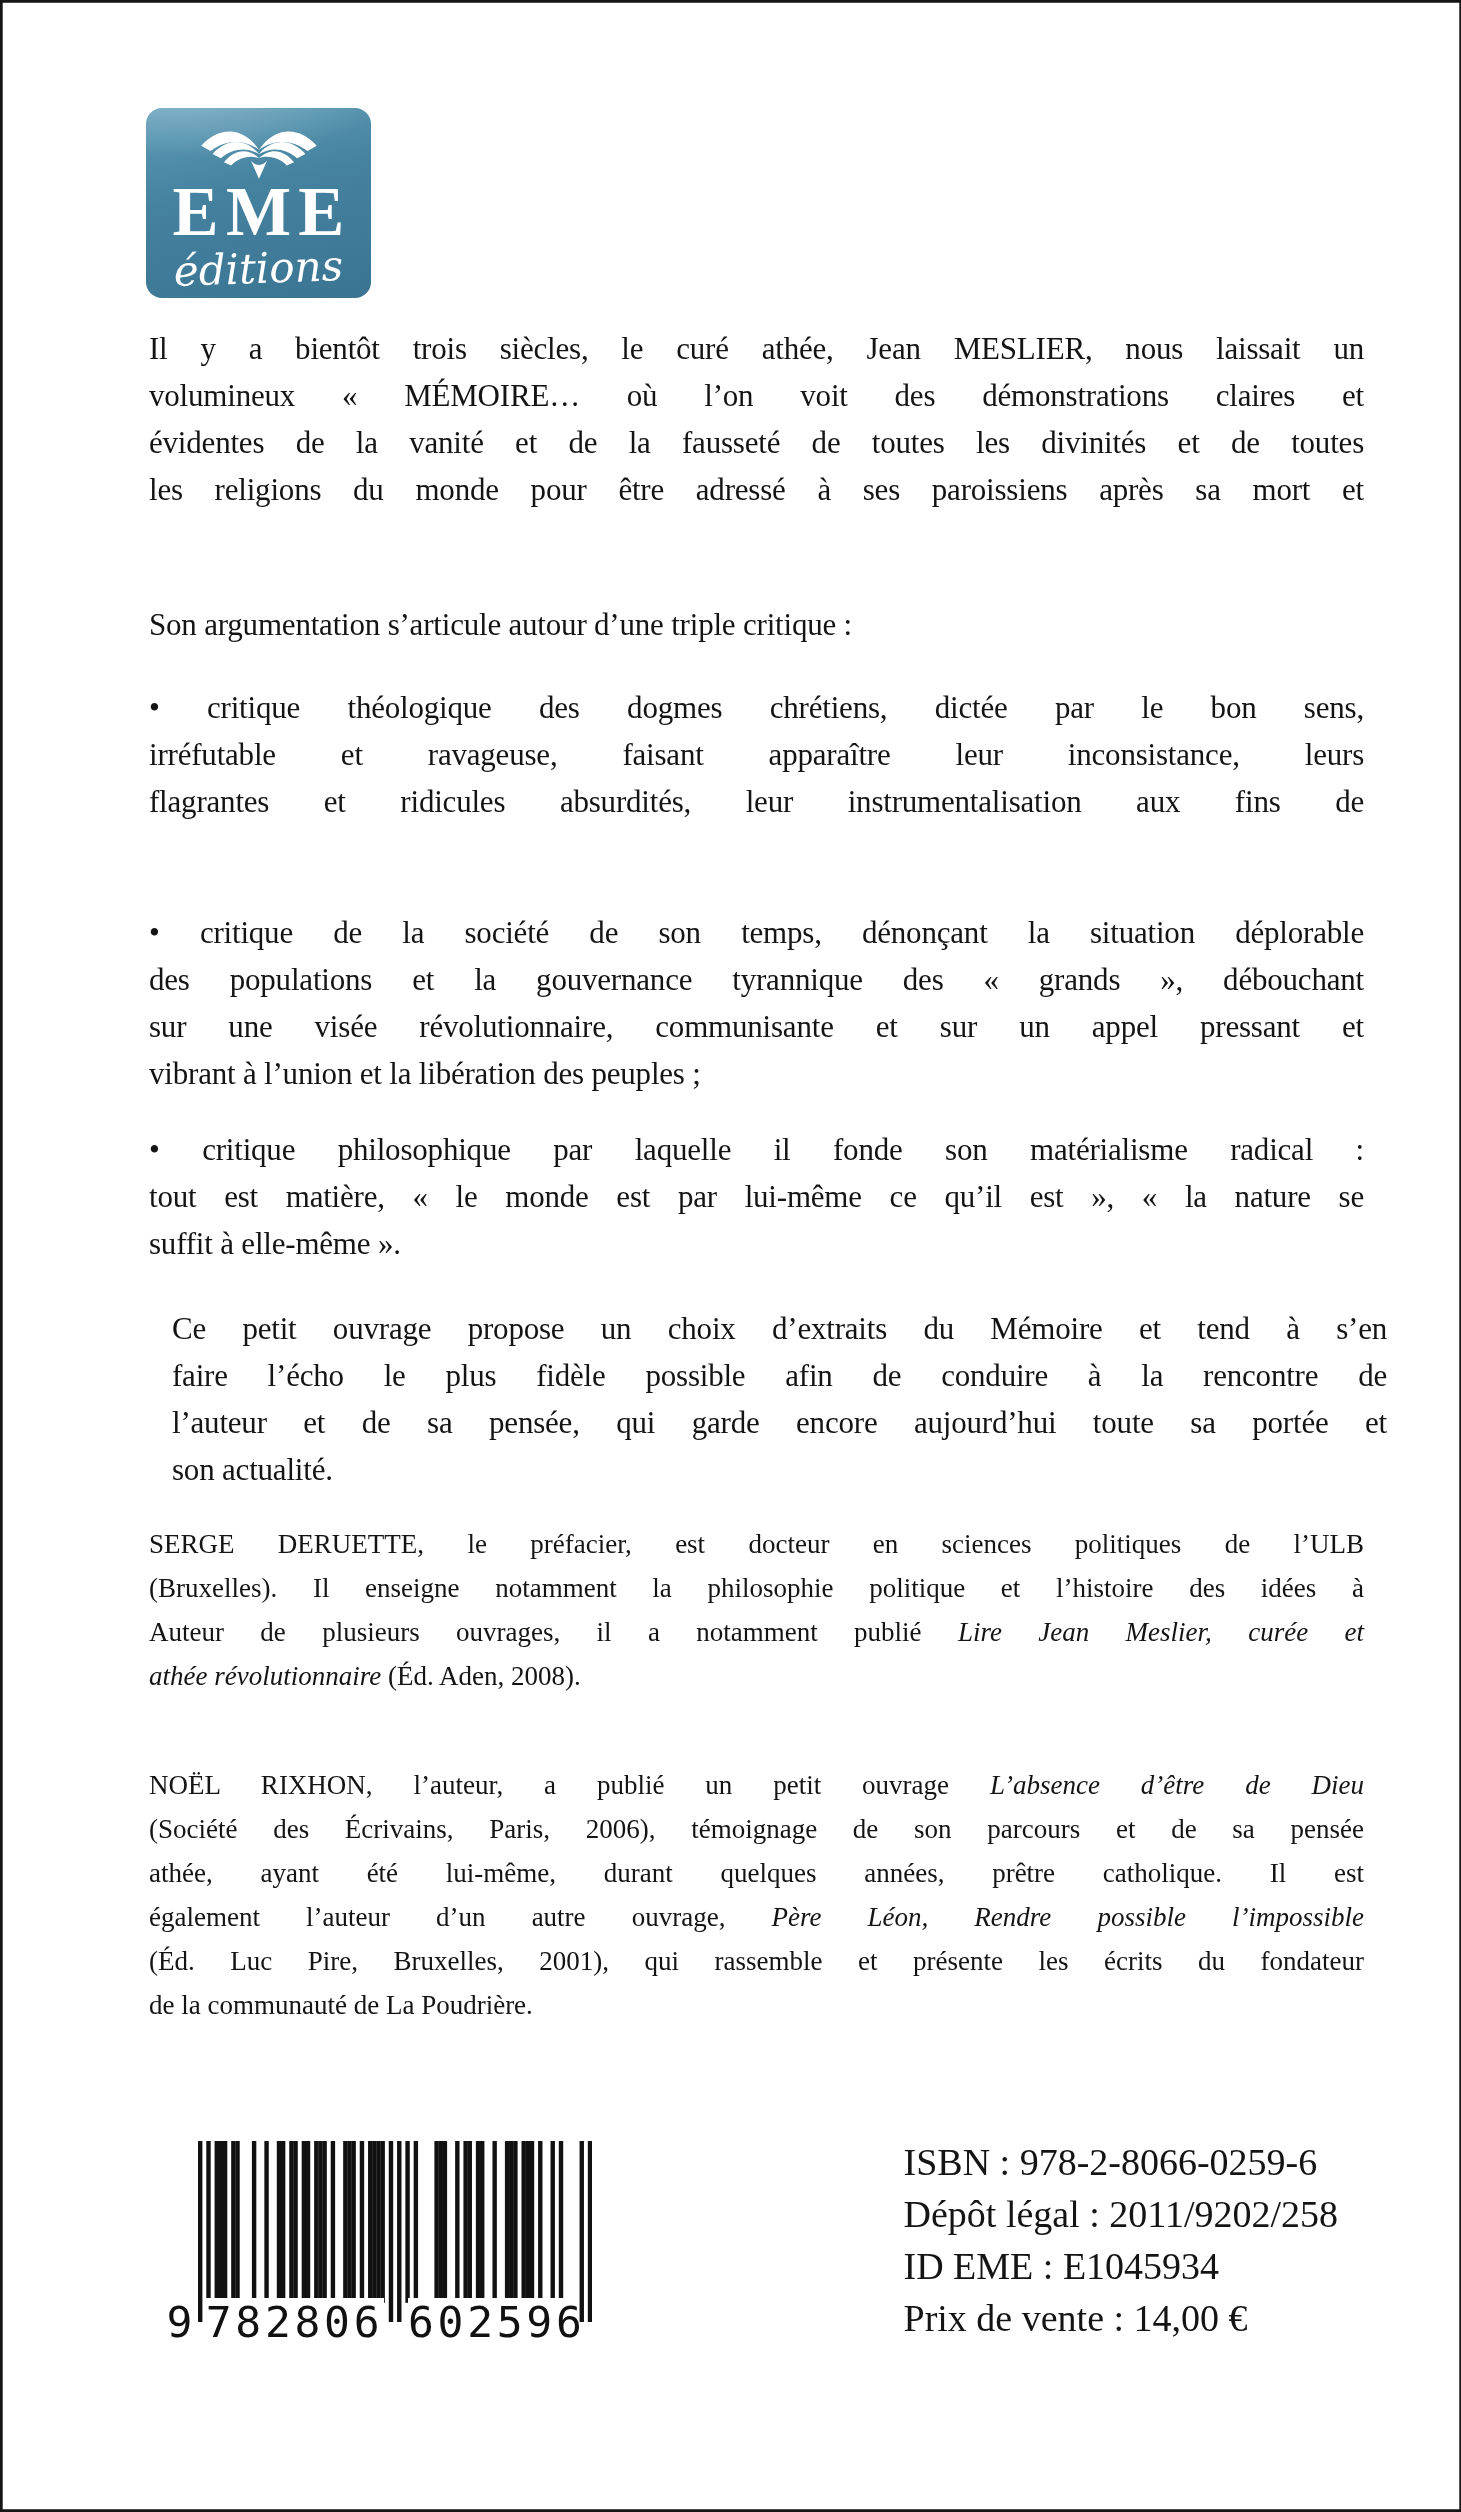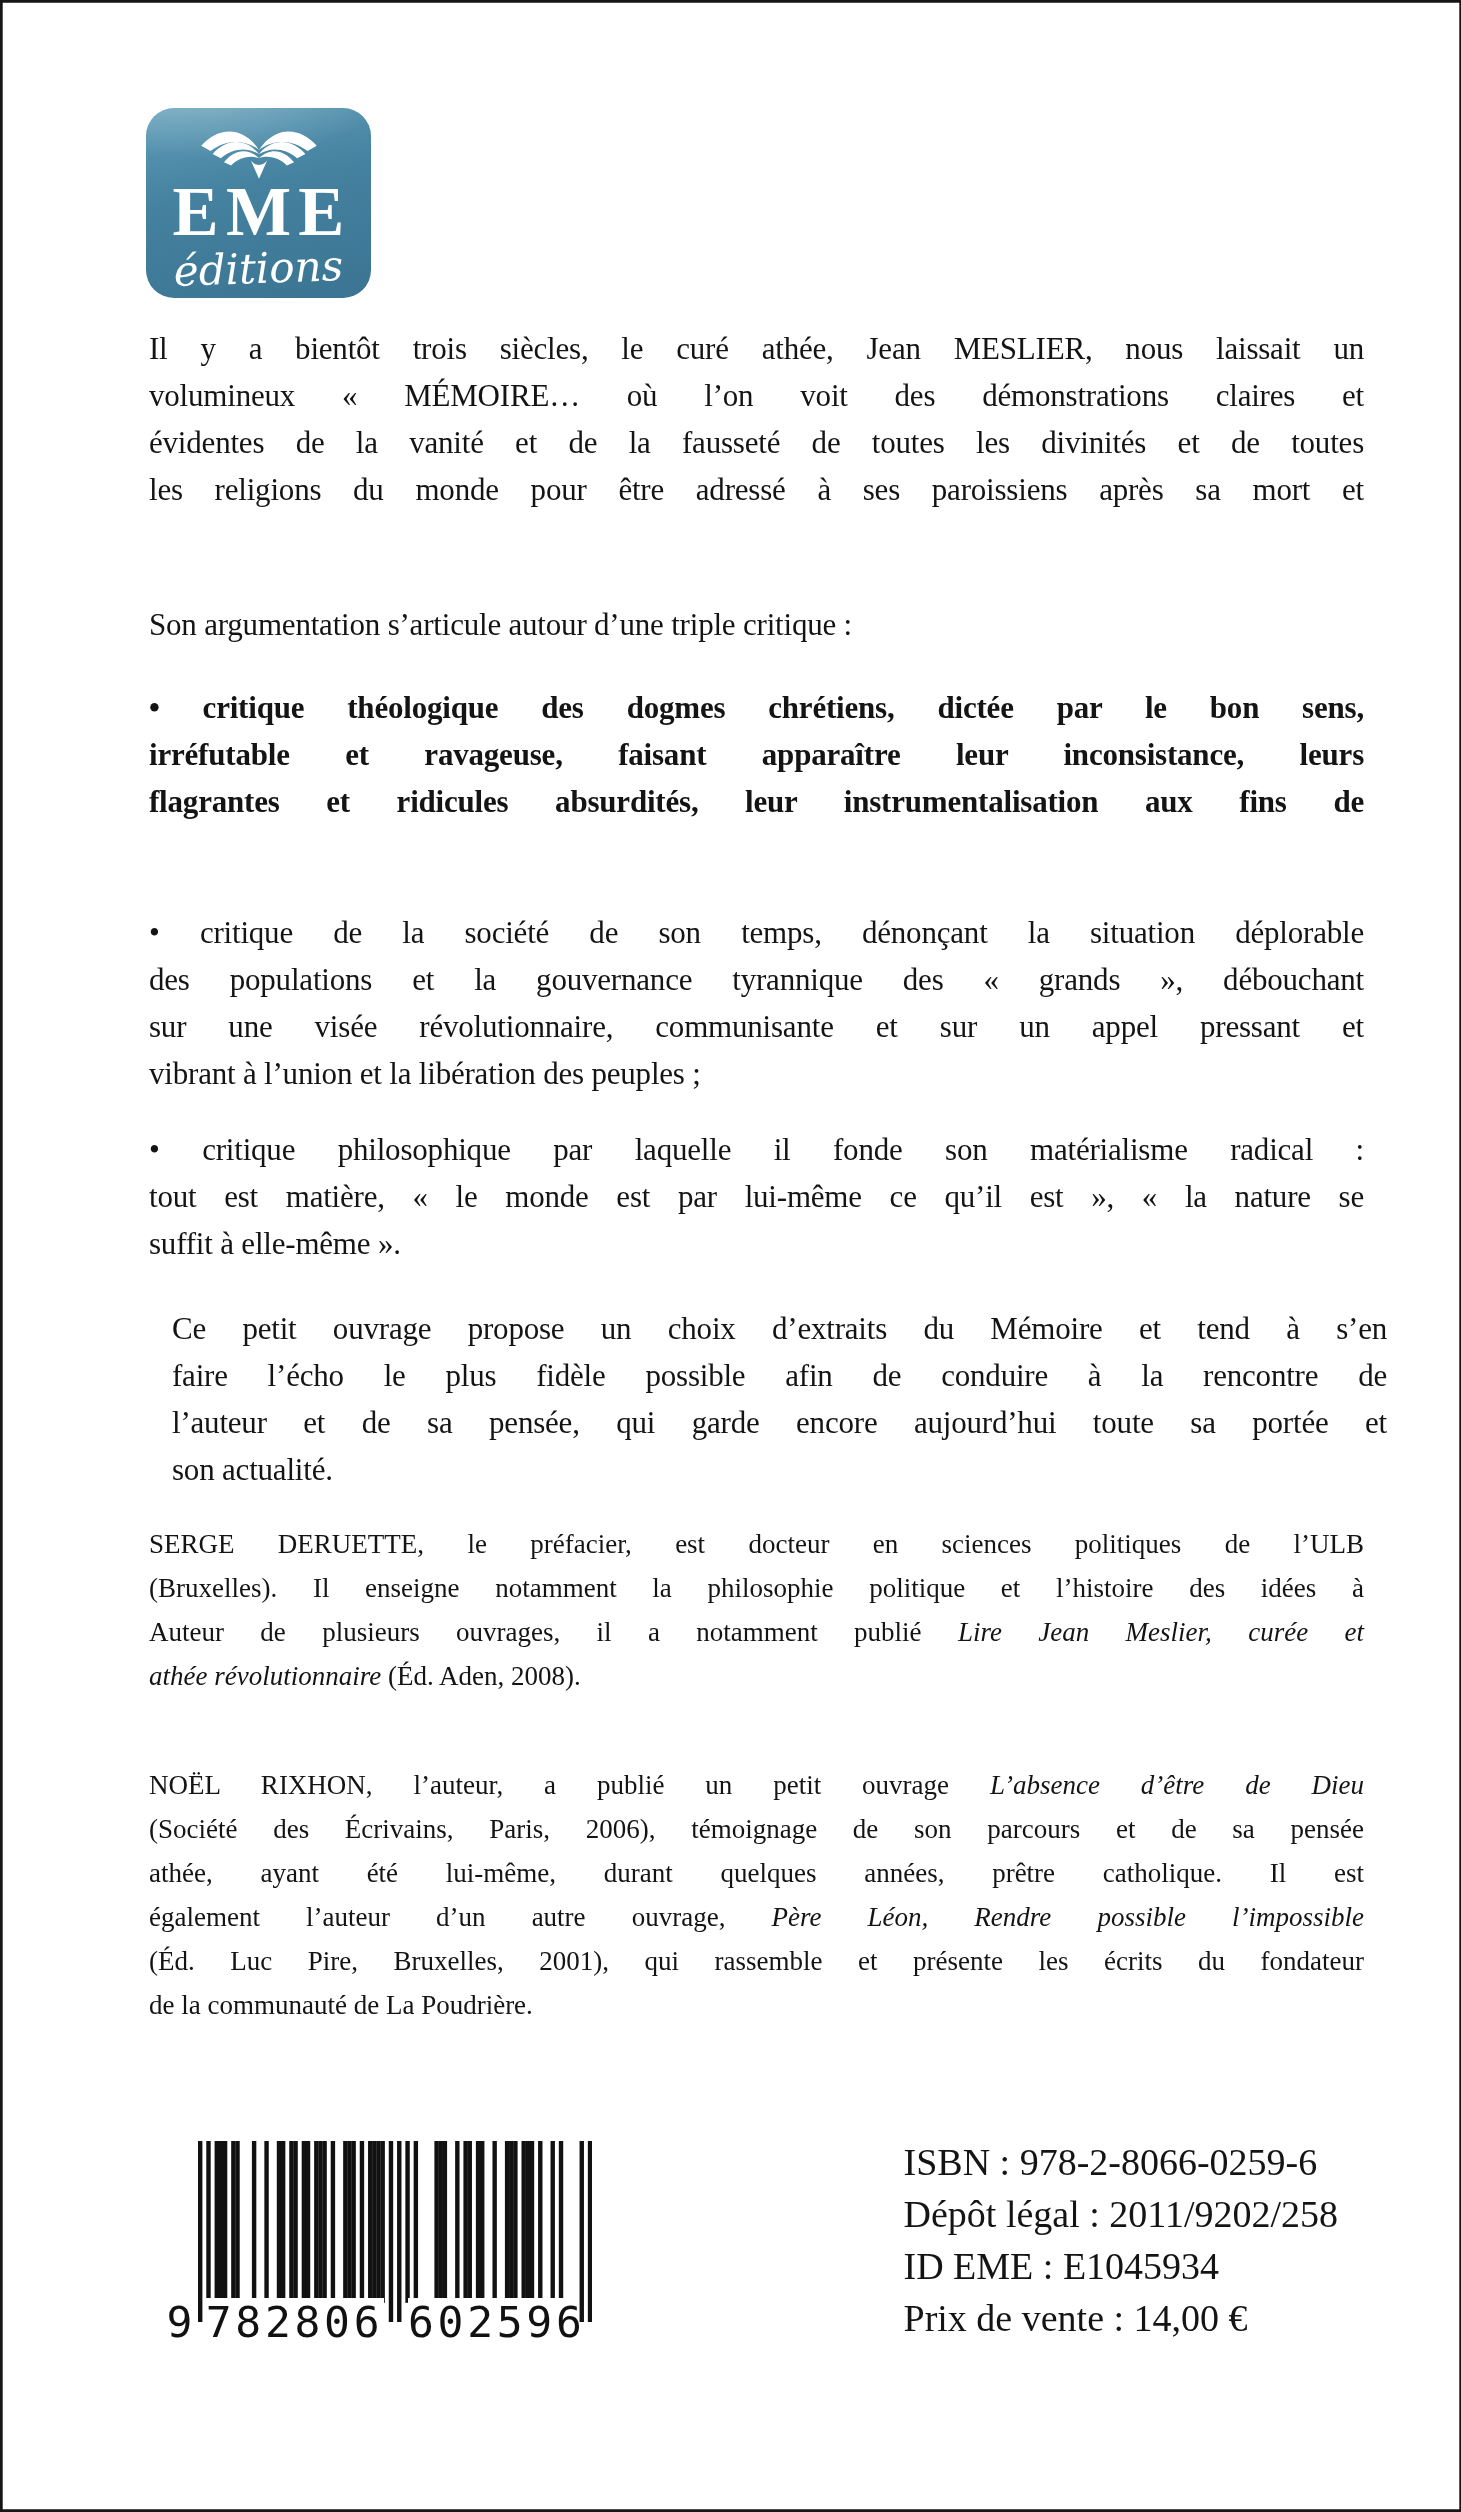--- a/index.html
+++ b/index.html
@@ -4,21 +4,21 @@
 <style>
   html,body{margin:0;padding:0;background:#ffffff;}
   .page{
     position:relative;width:1462px;height:2512px;background:#ffffff;
     box-shadow:inset 0 0 0 2.7px #161616;overflow:hidden;
     font-family:"Liberation Serif","DejaVu Serif",serif;color:#141414;
   }
   
   .logo{
     position:absolute;left:146px;top:108px;width:225px;height:190px;
-    border-radius:28px;
+    border-radius:16px;
     background:linear-gradient(168deg,#5f9cb8 0%,#45829f 42%,#3a7492 100%);
   }
   .logo::before{
     content:"";position:absolute;inset:0;border-radius:inherit;
     background:radial-gradient(ellipse 150% 62% at 20% -12%,rgba(255,255,255,.30),rgba(255,255,255,0) 62%);
   }
   .logo-book{position:absolute;left:15.5px;top:11px;width:194px;height:66px;}
   .logo-title{
     position:absolute;left:0;top:68px;width:100%;text-align:center;
     font-size:69px;line-height:73px;font-weight:700;color:#fff;
@@ -31,21 +31,21 @@
   }
   
   .para{position:absolute;left:149px;width:1215px;}
   .body-text{font-size:31px;line-height:47px;letter-spacing:-0.2px;}
   .small-text{font-size:27px;line-height:44px;}
   .jl{text-align:justify;text-align-last:justify;}
   .ll{text-align:left;text-align-last:left;}
   .it{font-style:italic;}
   #p-intro{top:325px;}
   #p-arg{top:601px;}
-  #p-b1{top:684px;font-weight:bold;}
+  #p-b1{top:684px;}
   #p-b2{top:909px;}
   #p-b3{top:1126px;}
   #p-ouv{top:1305px;margin-left:23px;}
   #p-serge{top:1522px;}
   #p-noel{top:1763px;}
   
   .imprint{
     position:absolute;right:124px;top:2136px;text-align:left;
     font-size:38px;line-height:52px;white-space:nowrap;
   }

